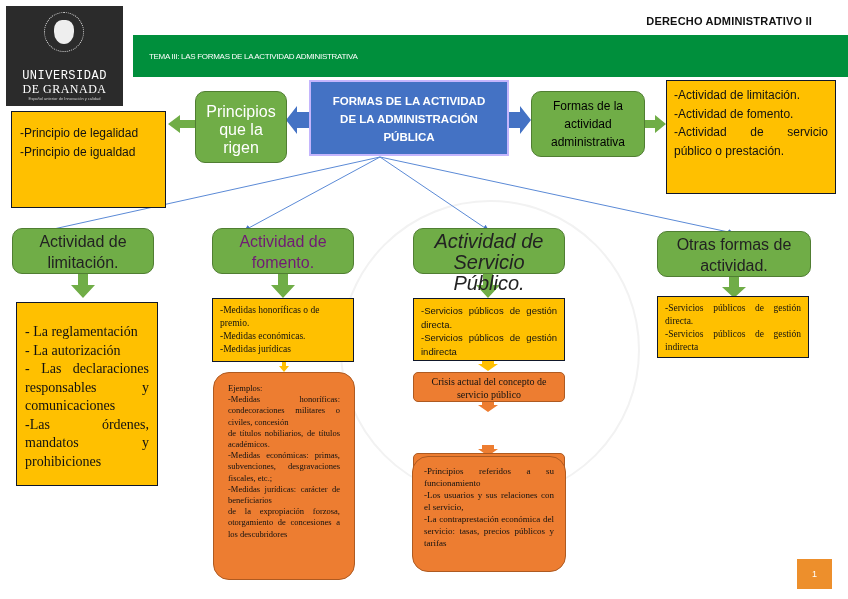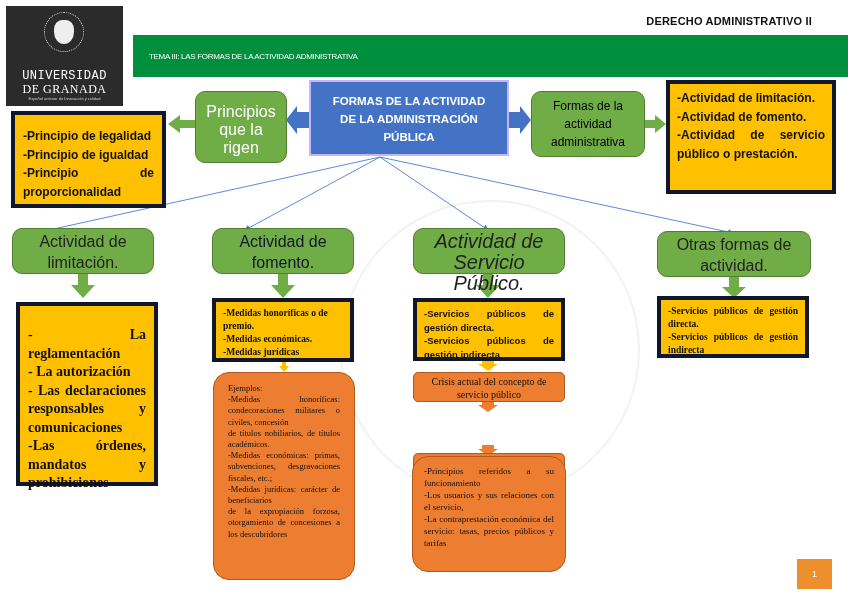--- a/index.html
+++ b/index.html
@@ -9,21 +9,21 @@
   .logo .crest { position:absolute; left:38px; top:6px; width:40px; height:40px; border-radius:50%; border:1px dotted #ddd; box-sizing:border-box; }
   .logo .crest:after { content:""; position:absolute; left:9px; top:7px; width:20px; height:24px; background:#eee; border-radius:40% 40% 50% 50%; }
   .logo .u1 { position:absolute; left:0; right:0; top:63px; font-family:Liberation Mono, monospace; font-size:12px; letter-spacing:0.5px; }
   .logo .u2 { position:absolute; left:0; right:0; top:76px; font-family:"Liberation Serif", serif; font-size:12px; letter-spacing:0.5px; }
   .logo .u3 { position:absolute; left:0; right:0; top:90px; font-size:4px; color:#ccc; }
   .course { right:36px; top:15px; font-size:11px; font-weight:bold; color:#111; letter-spacing:0.2px; }
   .band { left:133px; top:35px; width:715px; height:42px; background:#008f3c; }
   .band span { position:absolute; left:16px; top:17px; font-size:8px; color:#fff; letter-spacing:-0.3px; }
   .blue { background:#4472c4; border:2px solid #c4b5fd; color:#fff; font-weight:bold; text-align:center; }
   .gbox { background:#70ad47; border:1.5px solid #507e32; border-radius:10px; text-align:center; }
-  .ybox { background:#ffc000; border:4px solid #0f172a; color:#111;font-weight:bold; }
+  .ybox { background:#ffc000; border:1px solid #0f172a; color:#111; }
   .obox { background:#ed7d31; border:1px solid #ae5a21; color:#111; font-family:"Liberation Serif", serif; }
   .serif { font-family:"Liberation Serif", serif; }
   .just { text-align:justify; }
   svg.lines { position:absolute; left:0; top:0; }
   .pnum { left:797px; top:559px; width:35px; height:30px; background:#ed8f2c; color:#fff; font-size:9px; text-align:center; line-height:30px; }
   .watermark { left:340px; top:200px; width:300px; height:300px; border-radius:50%; border:2px solid #f2f2f2; }
 </style>
 </head>
 <body>
 
@@ -70,21 +70,20 @@
 <div class="abs blue" style="left:309px;top:80px;width:200px;height:76px;font-size:11.5px;line-height:18px;padding:10px 20px 0;">
   <span>FORMAS DE LA ACTIVIDAD DE LA ADMINISTRACIÓN PÚBLICA</span>
 </div>
 
 <div class="abs gbox" style="left:195px;top:91px;width:92px;height:72px;color:#fff;font-size:16px;line-height:18px;padding:11px 8px 4px;">
   <span>Principios que la rigen</span>
 </div>
 <div class="abs ybox just" style="left:11px;top:111px;width:155px;height:97px;font-size:12px;line-height:18.5px;padding:12px 8px 0;">
   <div>-Principio de legalidad</div>
   <div>-Principio de igualdad</div>
-  <div>-Principio de proporcionalidad</div>
 </div>
 
 <div class="abs gbox" style="left:531px;top:91px;width:114px;height:66px;color:#000000;font-size:12px;line-height:18px;padding:5px 6px 0;">
   <span>Formas de la actividad administrativa</span>
 </div>
 <div class="abs ybox just" style="left:666px;top:80px;width:170px;height:114px;font-size:12px;line-height:18.5px;padding:5px 7px 0;">
   <div>-Actividad de limitación.</div>
   <div>-Actividad de fomento.</div>
   <div>-Actividad de servicio público o prestación.</div>
 </div>
@@ -92,21 +91,21 @@
 <div class="abs gbox" style="left:12px;top:228px;width:142px;height:46px;font-size:16px;line-height:21px;padding:2px 4px 0;color:#222;">
   <span>Actividad de limitación.</span>
 </div>
 <div class="abs ybox serif just" style="left:16px;top:302px;width:142px;height:184px;font-size:14px;line-height:18.5px;padding:20px 8px 0;">
   <div>- La reglamentación</div>
   <div>- La autorización</div>
   <div>- Las declaraciones responsables y comunicaciones</div>
   <div>-Las órdenes, mandatos y prohibiciones</div>
 </div>
 
-<div class="abs gbox" style="left:212px;top:228px;width:142px;height:46px;font-size:16px;line-height:21px;padding:2px 4px 0;color:#0f172a;">
+<div class="abs gbox" style="left:212px;top:228px;width:142px;height:46px;font-size:16px;line-height:21px;padding:2px 4px 0;color:#701a75;">
   <span>Actividad de fomento.</span>
 </div>
 <div class="abs ybox serif" style="left:212px;top:298px;width:142px;height:64px;font-size:9.5px;line-height:13px;padding:5px 7px 0;">
   <div>-Medidas honoríficas o de premio.</div>
   <div>-Medidas económicas.</div>
   <div>-Medidas jurídicas</div>
 </div>
 <div class="abs obox just" style="left:213px;top:372px;width:142px;height:208px;border-radius:16px;font-size:8.5px;line-height:11.2px;padding:10px 14px 0 14px;">
   <div>Ejemplos:</div>
   <div>-Medidas honoríficas: condecoraciones militares o civiles, concesión</div>

